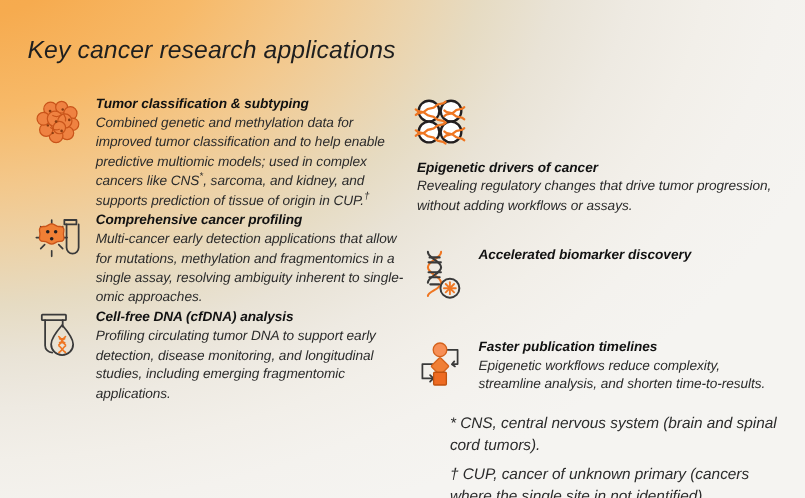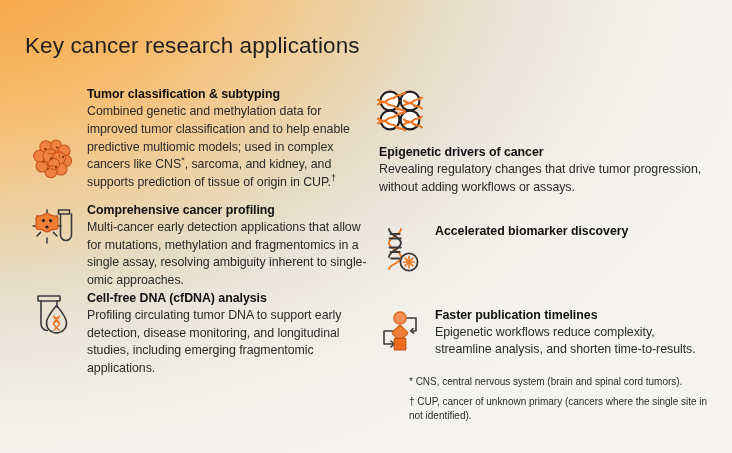--- a/index.html
+++ b/index.html
@@ -25,20 +25,21 @@
         #f7b968 28%,
         #f3c88c 40%,
         #ecd3aa 50%,
         #e6dbc2 58%,
         #e9e3d6 66%,
         #eeeae2 74%,
         #f2efe9 82%,
         #f4f2ee 90%,
         #f5f4f1 100%);
     overflow: hidden;
+    font-style: italic;
   }
   .title {
     position: absolute;
     left: 25px;
     top: 33px;
     font-size: 22.5px;
     font-weight: 400;
     color: #1f1f1f;
     letter-spacing: 0.1px;
     white-space: nowrap;
@@ -85,35 +86,35 @@
     margin: 0;
     letter-spacing: -0.05px;
   }
   sup.mark {
     font-size: 9px;
     vertical-align: super;
     line-height: 0;
   }
 
   
-  #item-tumor      { margin-bottom: 10px; align-items: flex-end; }
+  #item-tumor      { margin-bottom: 0; }
   #item-profiling  { margin-bottom: 0; }
 
   
   #item-epigenetic { margin-bottom: 26px; flex-direction: column; }
   #item-biomarker  { margin-bottom: 26px; justify-content: flex-end; }
 
   .footnotes {
     position: absolute;
     left: 409px;
     top: 375px;
     width: 300px;
   }
   .footnote {
-    font-size: 10px;
+    font-size: 14px;
     color: #2b2b2b;
     line-height: 1.42;
     margin: 0 0 6px 0;
     letter-spacing: -0.02px;
   }
   .footnote:last-child { margin-bottom: 0; }
 </style>
 </head>
 <body>
 

